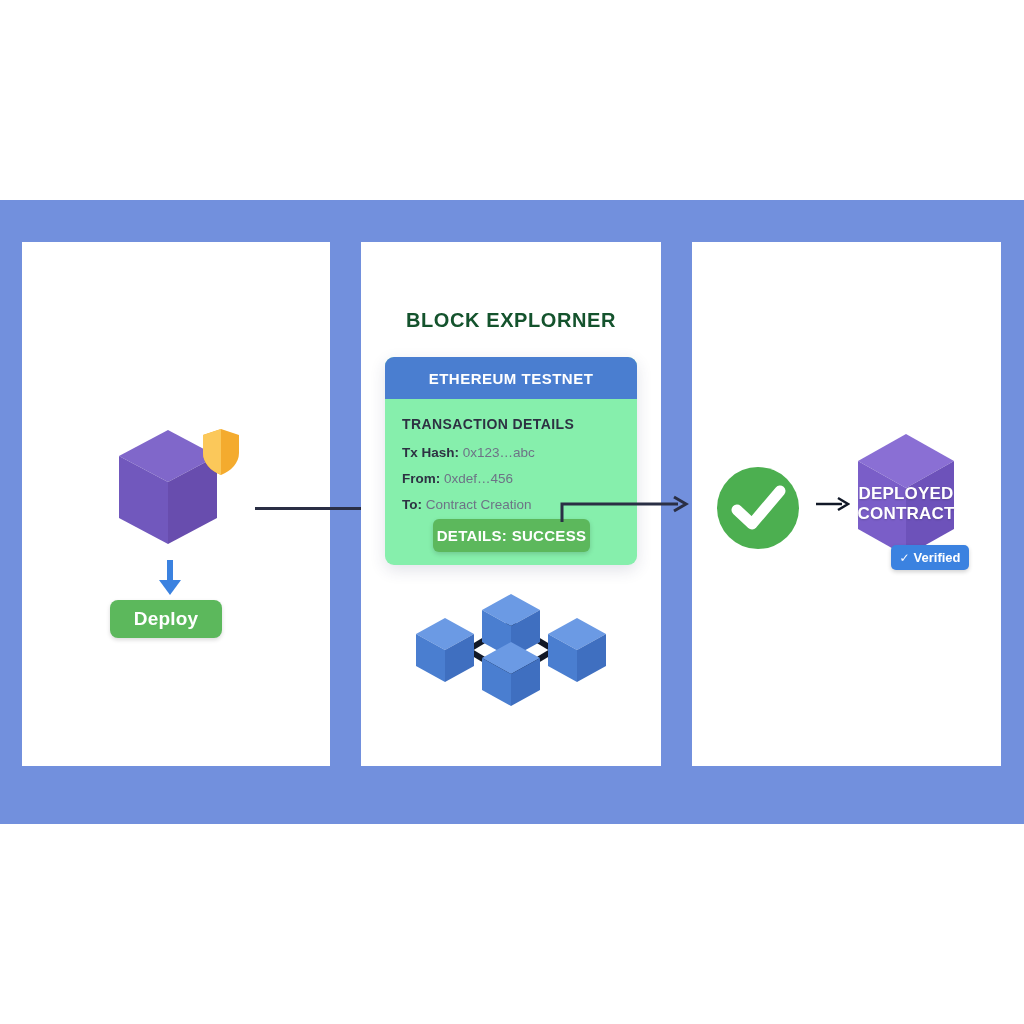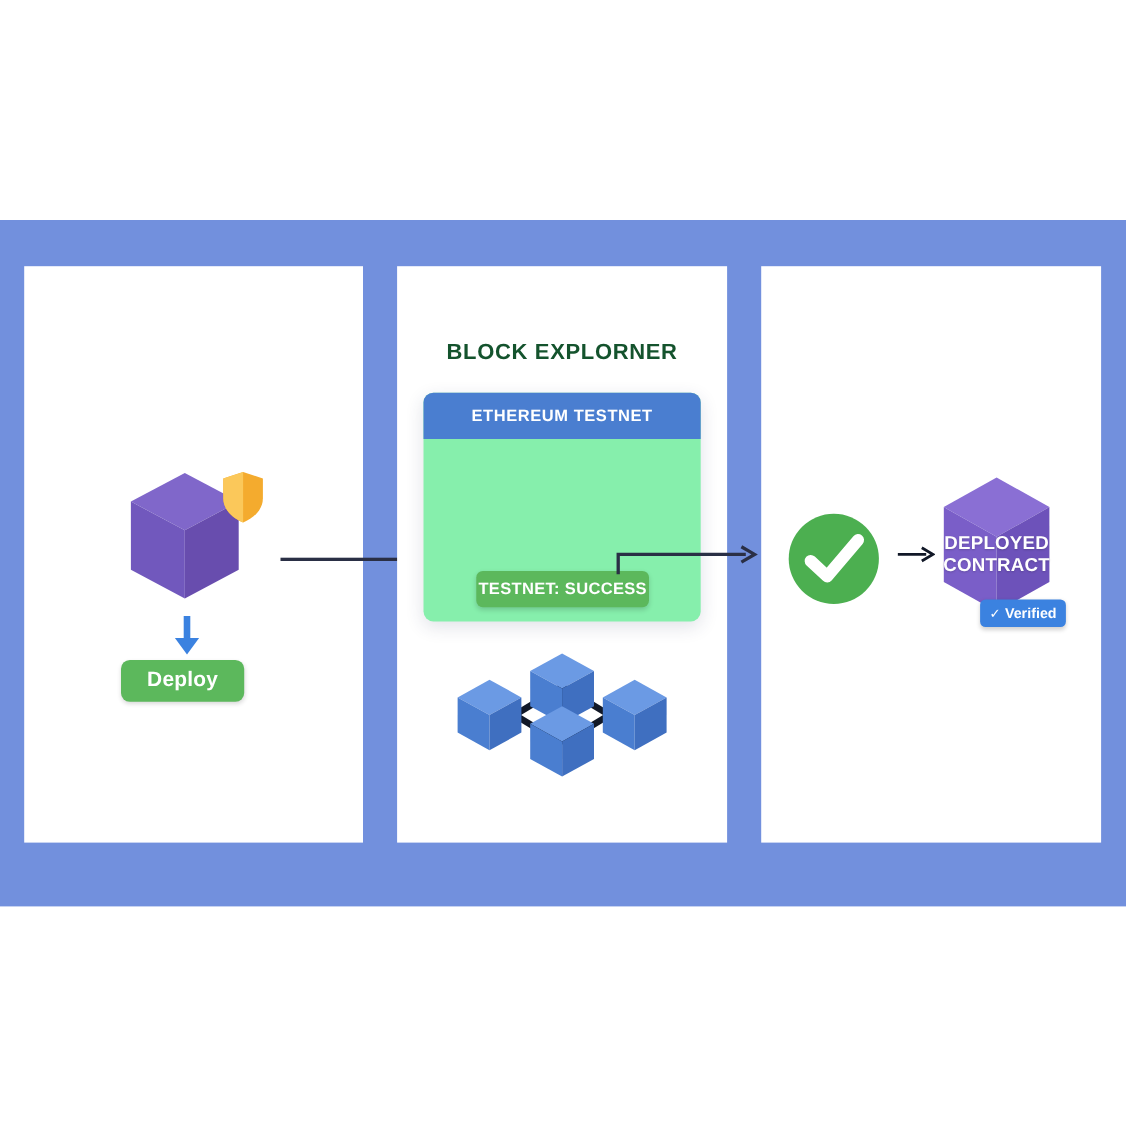--- a/index.html
+++ b/index.html
@@ -150,21 +150,37 @@
 <div id="deploy-button">Deploy</div>
 
 <div id="connector-line-1"></div>
 
 <div class="panel" id="panel-2"></div>
 
 <div id="explorer-title">BLOCK EXPLORNER</div>
 
 <div id="explorer-card">
   <div id="card-header">ETHEREUM TESTNET</div>
-  <div id="status-badge">TESTNET: SUCCESS</div>
+  <div id="card-body">
+    <div id="tx-details-heading">TRANSACTION DETAILS</div>
+
+    <div class="tx-row">
+      <span class="tx-key">Tx Hash:</span>
+      <span class="tx-val">0x123…abc</span>
+    </div>
+    <div class="tx-row">
+      <span class="tx-key">From:</span>
+      <span class="tx-val">0xdef…456</span>
+    </div>
+    <div class="tx-row">
+      <span class="tx-key">To:</span>
+      <span class="tx-val">Contract Creation</span>
+    </div>
+  </div>
+  <div id="status-badge">DETAILS: SUCCESS</div>
 </div>
 
 <div id="connector-line-2">
   <svg width="130" height="32" viewBox="0 0 130 32">
     <path d="M2 30 L2 12 L118 12" stroke="#2a2f45" stroke-width="3" fill="none"></path>
     <path d="M114 5 L126 12 L114 19" stroke="#2a2f45" stroke-width="3" fill="none"></path>
   </svg>
 </div>
 
 <div id="node-network">

